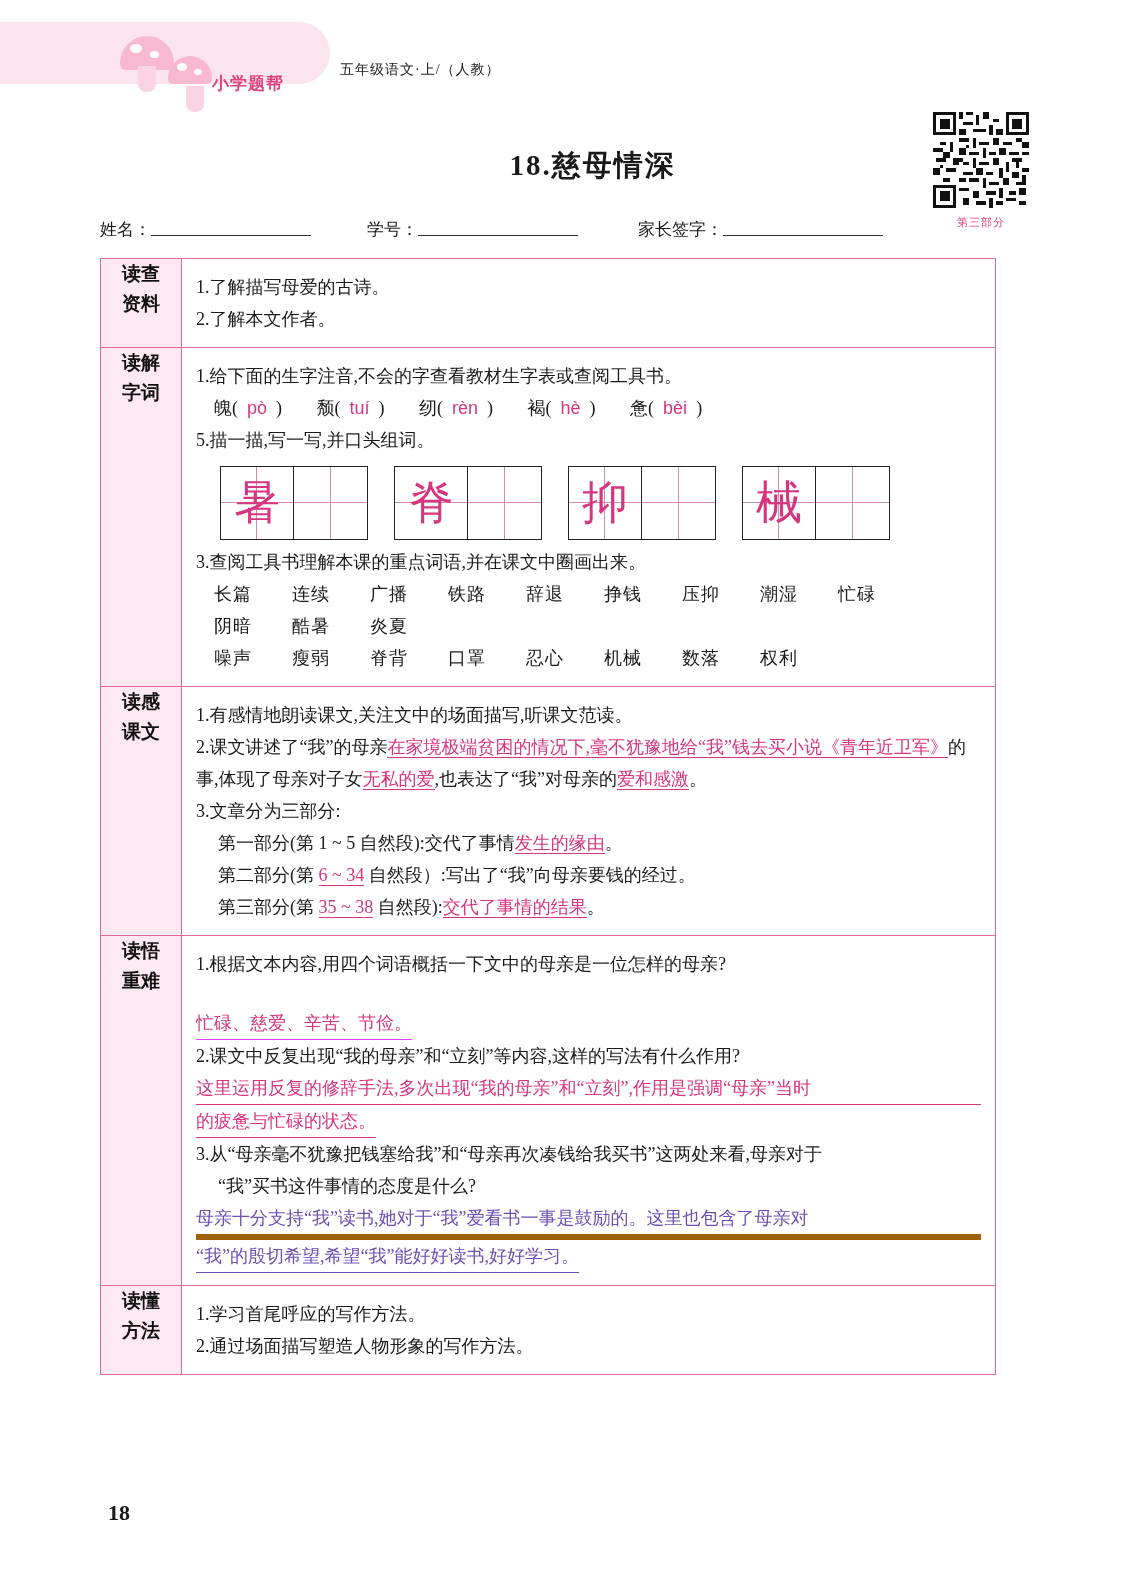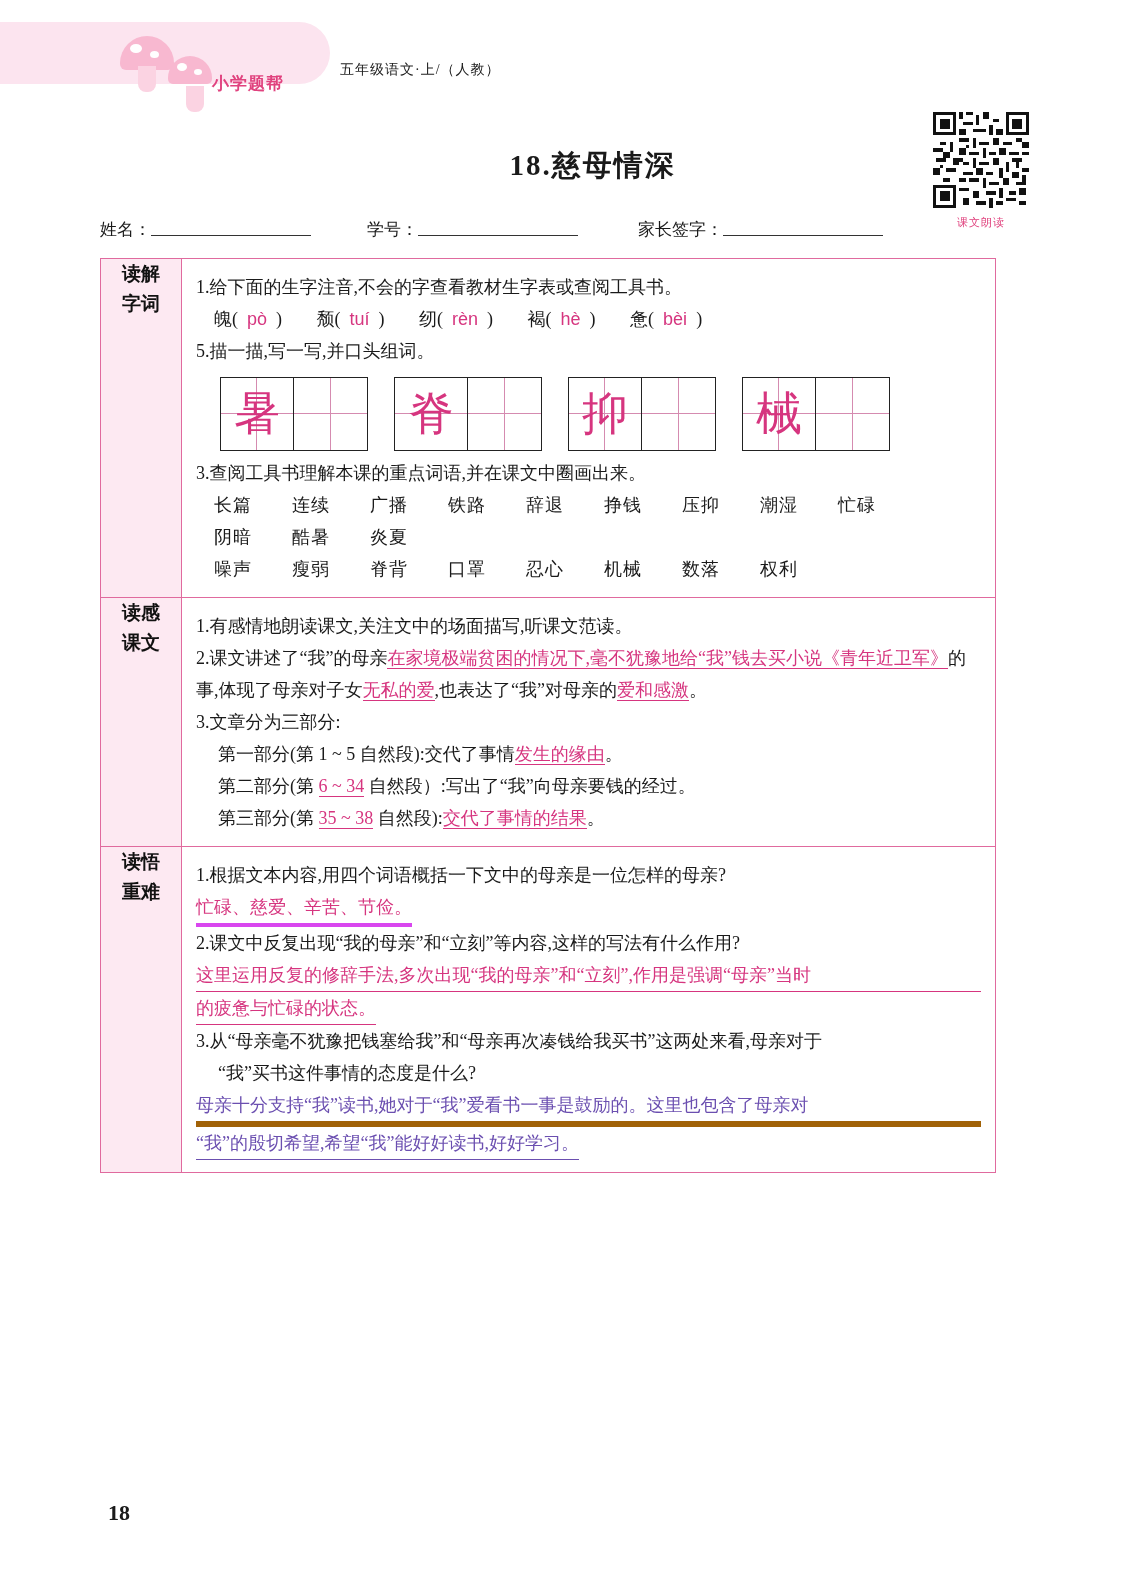--- a/index.html
+++ b/index.html
@@ -211,21 +211,21 @@
       <rect x="22" y="26" width="3" height="1"></rect>
         <rect x="26" y="27" width="2" height="1"></rect>
       <rect x="8" y="14" width="1" height="1"></rect>
         <rect x="10" y="10" width="1" height="1"></rect>
       <rect x="25" y="15" width="1" height="2"></rect>
         <rect x="27" y="19" width="1" height="3"></rect>
       <rect x="3" y="20" width="2" height="1"></rect>
         <rect x="2" y="16" width="1" height="1"></rect>
     </g>
   </svg>
-  <div class="qr-cap">课文朗读</div>
+  <div class="qr-cap">第三部分</div>
 </div>
 
 <div class="doc-title">18.慈母情深</div>
 
 <div class="nameline">
   <div class="f">
     <span class="lbl">姓名：</span>
     <span class="blank" style="width:160px"></span>
   </div>
   <div class="f" style="margin-left:56px">
@@ -234,20 +234,27 @@
   </div>
   <div class="f" style="margin-left:60px">
     <span class="lbl">家长签字：</span>
     <span class="blank" style="width:160px"></span>
   </div>
 </div>
 
 <table class="sheet">
 
   <tbody>
+      <tr>
+    <td class="cat">读查<br>资料</td>
+    <td class="body">
+      <div>1.了解描写母爱的古诗。</div>
+      <div>2.了解本文作者。</div>
+    </td>
+  </tr>
 
   <tr>
     <td class="cat">读解<br>字词</td>
     <td class="body">
       <div>1.给下面的生字注音,不会的字查看教材生字表或查阅工具书。</div>
       <div class="pyrow">
         <span class="item"><span>魄</span>(&nbsp;&nbsp;<span class="py">pò</span>&nbsp;&nbsp;)</span>
         <span class="item"><span>颓</span>(&nbsp;&nbsp;<span class="py">tuí</span>&nbsp;&nbsp;)</span>
         <span class="item"><span>纫</span>(&nbsp;&nbsp;<span class="py">rèn</span>&nbsp;&nbsp;)</span>
         <span class="item"><span>褐</span>(&nbsp;&nbsp;<span class="py">hè</span>&nbsp;&nbsp;)</span>
@@ -307,28 +314,35 @@
       <div class="row-ind">
         <span>第三部分(第 </span><span class="u">35 ~ 38</span><span> 自然段):</span><span class="u">交代了事情的结果</span><span>。</span>
       </div>
     </td>
   </tr>
 
   <tr>
     <td class="cat">读悟<br>重难</td>
     <td class="body">
       <div>1.根据文本内容,用四个词语概括一下文中的母亲是一位怎样的母亲?</div>
-      <div class="ans" style="border-bottom:4px solid #d946ef; display:inline-block;">忙碌、慈爱、辛苦、节俭。</div>
+      <div class="ans" style="border-bottom:1px solid #d946ef; display:inline-block;margin-top:27px;">忙碌、慈爱、辛苦、节俭。</div>
       <div>2.课文中反复出现“我的母亲”和“立刻”等内容,这样的写法有什么作用?</div>
       <div class="ans" style="border-bottom:1px solid #d6357f;">这里运用反复的修辞手法,多次出现“我的母亲”和“立刻”,作用是强调“母亲”当时</div>
       <div class="ans" style="border-bottom:1px solid #d6357f; display:inline-block;">的疲惫与忙碌的状态。</div>
       <div>3.从“母亲毫不犹豫把钱塞给我”和“母亲再次凑钱给我买书”这两处来看,母亲对于</div>
       <div class="row-ind">“我”买书这件事情的态度是什么?</div>
       <div class="purple" style="border-bottom:6px solid #a16207;">母亲十分支持“我”读书,她对于“我”爱看书一事是鼓励的。这里也包含了母亲对</div>
       <div class="purple" style="border-bottom:1px solid #6b4fb0; display:inline-block;">“我”的殷切希望,希望“我”能好好读书,好好学习。</div>
     </td>
   </tr>
 
+  <tr>
+    <td class="cat">读懂<br>方法</td>
+    <td class="body">
+      <div>1.学习首尾呼应的写作方法。</div>
+      <div>2.通过场面描写塑造人物形象的写作方法。</div>
+    </td>
+  </tr>
 
 </tbody>
   </table>
 
 <div class="pageno">18</div>
 
 </body></html>

